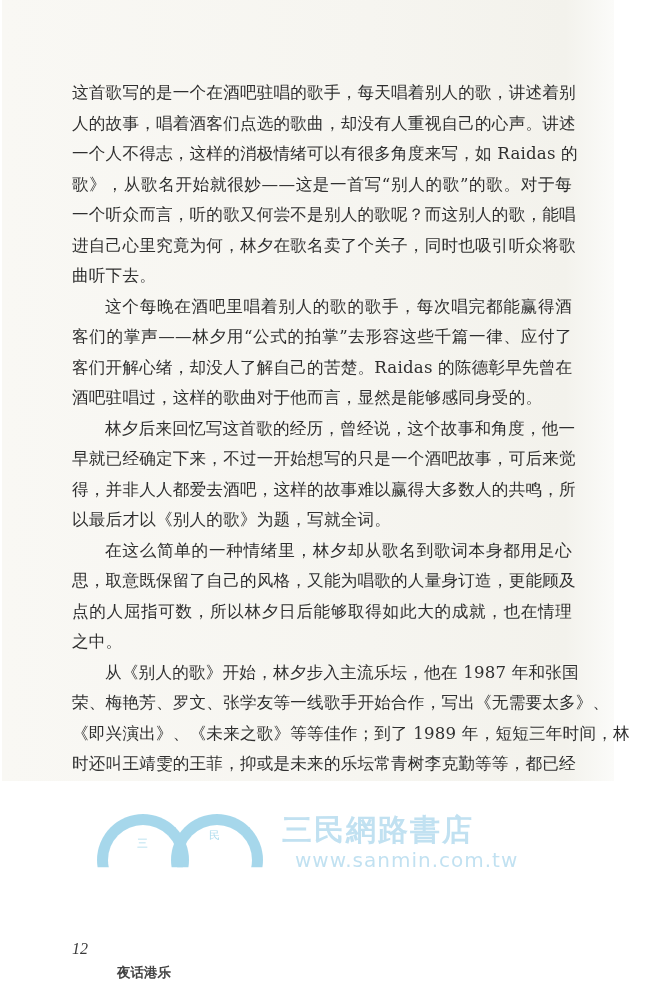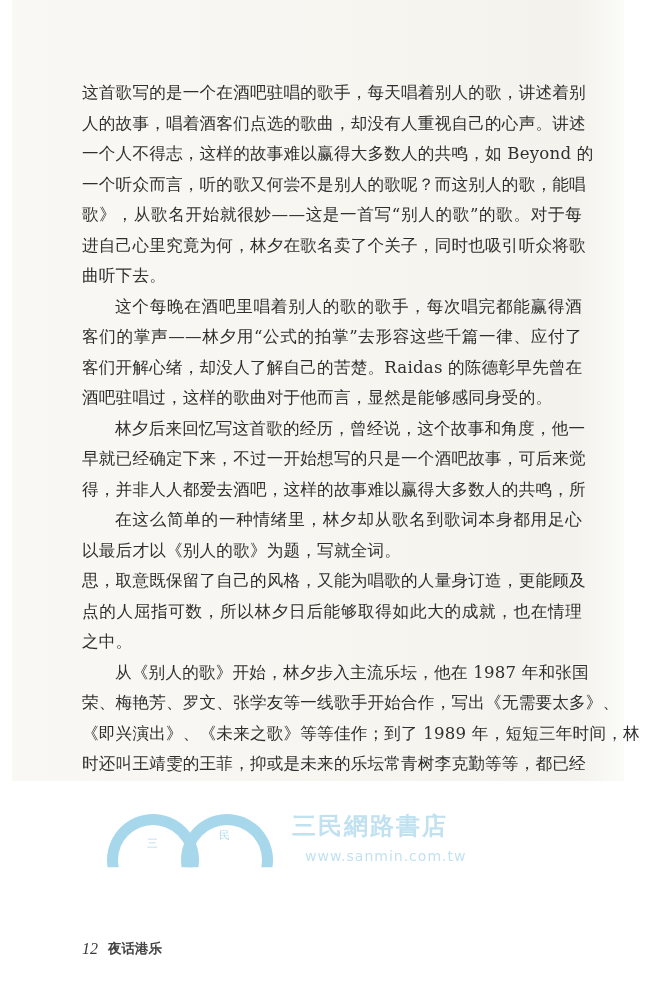--- a/index.html
+++ b/index.html
@@ -9,21 +9,21 @@
     body {
       width: 650px;
       height: 1005px;
       position: relative;
       overflow: hidden;
       background: #ffffff;
       font-family: "DejaVu Serif", "Liberation Serif", serif;
     }
     .page {
       position: absolute;
-      left: 12px;
+      left: 2px;
       top: 0;
       width: 612px;
       height: 781px;
       background: linear-gradient(to right, #f9f8f4 0%, #f6f5f0 60%, #f3f2ec 92%, #fbfbf9 100%);
     }
     .body-text {
       position: absolute;
       left: 70px;
       top: 78px;
       width: 500px;
@@ -46,32 +46,33 @@
       padding-left: 33px;
     }
     .footer {
       position: absolute;
       left: 70px;
       top: 940px;
       color: #3a3a3a;
       font-size: 14px;
       display: flex;
       align-items: flex-start;
-      gap: 10px;
+      gap: 29px;
     }
     .page-number {
       font-family: "Liberation Serif", serif;
       font-style: italic;
       font-size: 16px;
     }
     .running-title {
       font-family: "DejaVu Sans", sans-serif;
       font-weight: bold;
       font-size: 13.5px;
       color: #444;
+      margin-top: 24px;
     }
     .watermark {
       position: absolute;
       left: 95px;
       top: 808px;
       width: 420px;
       height: 70px;
       pointer-events: none;
       opacity: 0.55;
     }
@@ -97,60 +98,60 @@
       font-size: 11px;
       color: #6bbfe0;
     }
     .wm-char.c1 { left: 40px; }
     .wm-char.c2 { left: 112px; top: 20px; }
     .wm-name {
       position: absolute;
       left: 185px;
       top: 2px;
       font-family: Liberation Sans, sans-serif;
-      font-size: 24px;
+      font-size: 30px;
       letter-spacing: 2px;
       color: #8fc9e6;
       font-weight: bold;
     }
     .wm-url {
       position: absolute;
       left: 198px;
       top: 40px;
       font-family: "DejaVu Sans", sans-serif;
-      font-size: 14px;
+      font-size: 20px;
       letter-spacing: 1px;
       color: #8fc9e6;
     }
   </style>
 </head>
 <body>
 
 <div class="page">
 
   <div class="body-text">
     <span class="line">这首歌写的是一个在酒吧驻唱的歌手，每天唱着别人的歌，讲述着别</span>
     <span class="line">人的故事，唱着酒客们点选的歌曲，却没有人重视自己的心声。讲述</span>
-    <span class="line">一个人不得志，这样的故事难以赢得大多数人的共鸣，如 Beyond 的</span>
+    <span class="line">一个人不得志，这样的消极情绪可以有很多角度来写，如 Raidas 的</span>
+    <span class="line">歌》，从歌名开始就很妙——这是一首写“别人的歌”的歌。对于每</span>
     <span class="line">一个听众而言，听的歌又何尝不是别人的歌呢？而这别人的歌，能唱</span>
-    <span class="line">歌》，从歌名开始就很妙——这是一首写“别人的歌”的歌。对于每</span>
     <span class="line">进自己心里究竟为何，林夕在歌名卖了个关子，同时也吸引听众将歌</span>
     <span class="line last">曲听下去。</span>
 
     <span class="line indent">这个每晚在酒吧里唱着别人的歌的歌手，每次唱完都能赢得酒</span>
     <span class="line">客们的掌声——林夕用“公式的拍掌”去形容这些千篇一律、应付了</span>
     <span class="line">客们开解心绪，却没人了解自己的苦楚。Raidas 的陈德彰早先曾在</span>
     <span class="line last">酒吧驻唱过，这样的歌曲对于他而言，显然是能够感同身受的。</span>
 
     <span class="line indent">林夕后来回忆写这首歌的经历，曾经说，这个故事和角度，他一</span>
     <span class="line">早就已经确定下来，不过一开始想写的只是一个酒吧故事，可后来觉</span>
     <span class="line">得，并非人人都爱去酒吧，这样的故事难以赢得大多数人的共鸣，所</span>
+    <span class="line last">以最后才以《别人的歌》为题，写就全词。</span>
+
     <span class="line indent">在这么简单的一种情绪里，林夕却从歌名到歌词本身都用足心</span>
-
-    <span class="line last">以最后才以《别人的歌》为题，写就全词。</span>
     <span class="line">思，取意既保留了自己的风格，又能为唱歌的人量身订造，更能顾及</span>
     <span class="line">点的人屈指可数，所以林夕日后能够取得如此大的成就，也在情理</span>
     <span class="line last">之中。</span>
 
     <span class="line indent">从《别人的歌》开始，林夕步入主流乐坛，他在 1987 年和张国</span>
     <span class="line">荣、梅艳芳、罗文、张学友等一线歌手开始合作，写出《无需要太多》、</span>
     <span class="line">《即兴演出》、《未来之歌》等等佳作；到了 1989 年，短短三年时间，林</span>
     <span class="line">时还叫王靖雯的王菲，抑或是未来的乐坛常青树李克勤等等，都已经</span>
   </div>
 

